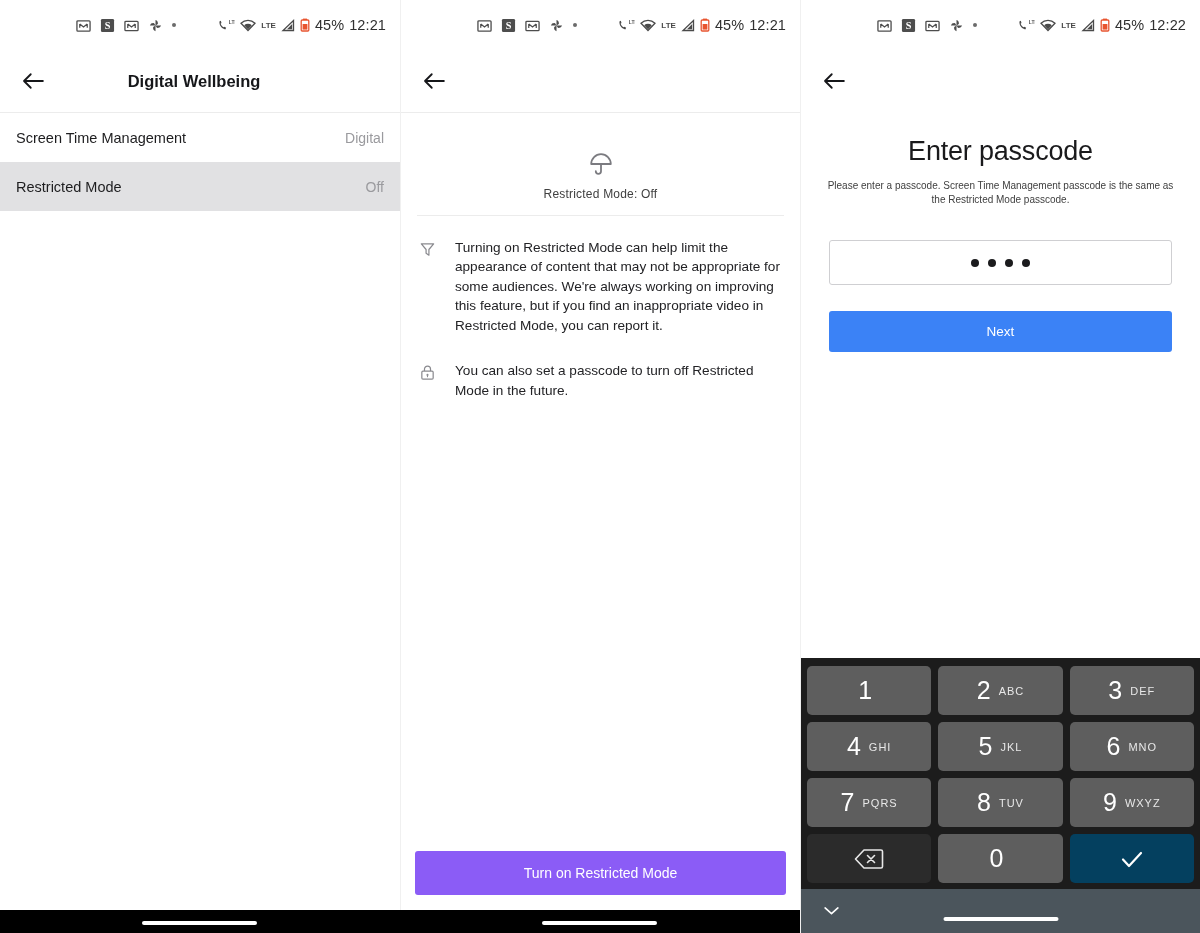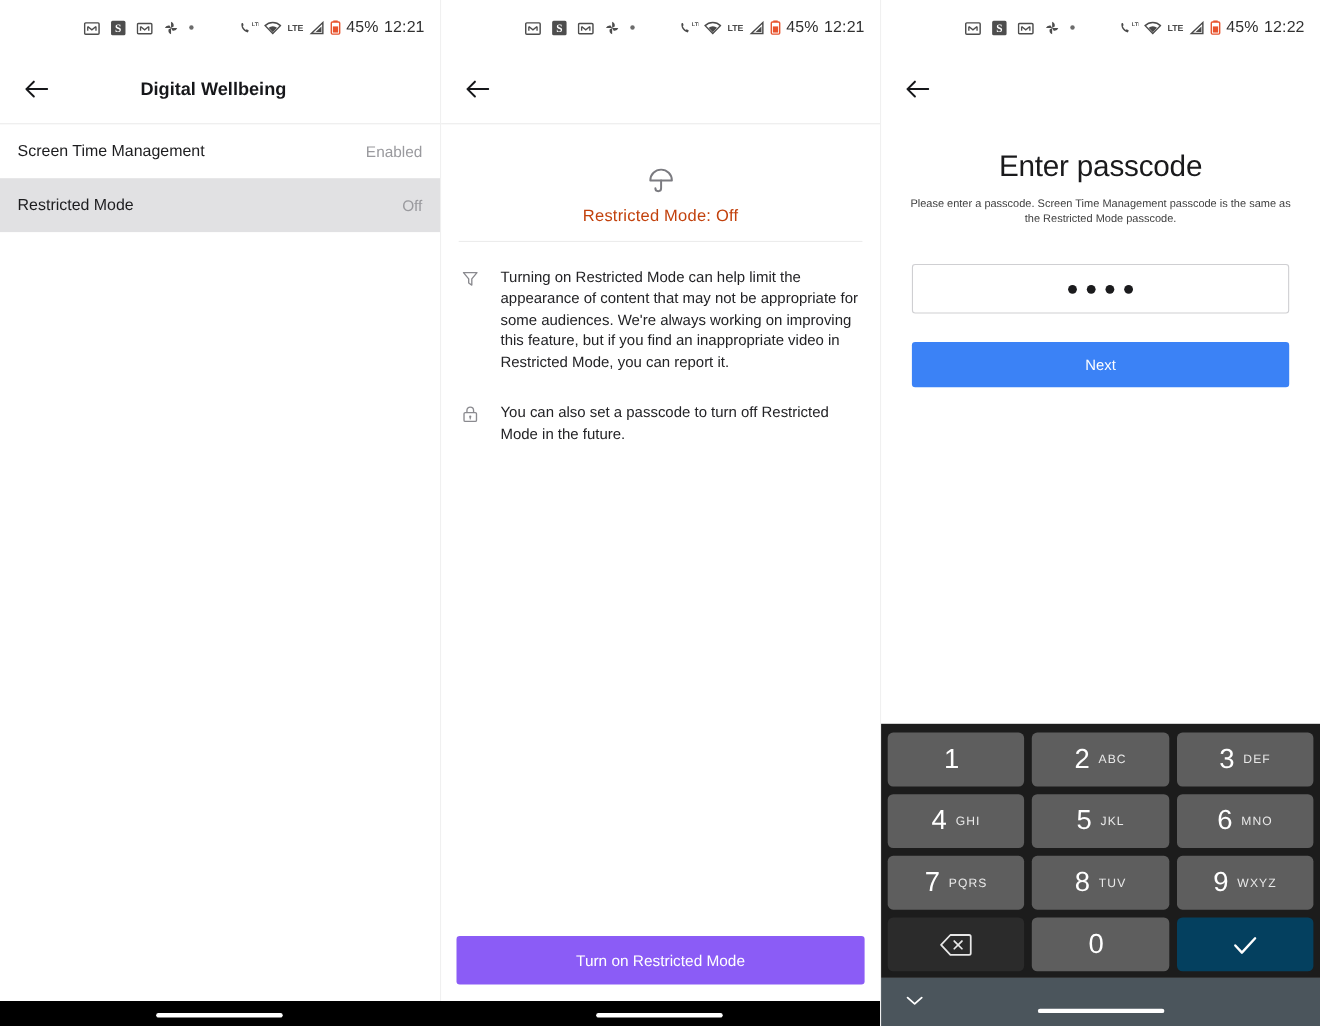--- a/index.html
+++ b/index.html
@@ -45,21 +45,21 @@
     height: 49px; display: flex; align-items: center; justify-content: space-between;
     padding: 0 16px; cursor: pointer; gap: 12px;
   }
   .row-label { font-size: 14.5px; color: #1d1d1f; }
   .row-value { font-size: 14px; color: #9a9a9e; }
   .row.selected { background: #e1e1e3; }
 
   
   .rm-hero { padding: 38px 0 14px; text-align: center; }
   .rm-umbrella { display:block; margin: 0 auto 6px; }
-  .rm-title { font-size: 15px; color: #c2410c; letter-spacing: .2px; }
+  .rm-title { font-size: 12px; color: #404040; letter-spacing: .2px; }
   .hero-divider { height: 1px; background: #ececec; margin: 0 16px; }
 
   .info-block { padding: 22px 18px 0 18px; }
   .info-item { display: flex; gap: 16px; margin-bottom: 26px; }
   .info-ico { width: 20px; flex: 0 0 20px; padding-top: 3px; }
   .info-text { font-size: 13.6px; line-height: 1.43; color: #232326; }
 
   .cta-wrap { position: absolute; left: 0; right: 0; bottom: 38px; padding: 0 14px; }
   .cta {
     display:block; width: 100%; border: none; border-radius: 3px;
@@ -194,21 +194,21 @@
         <svg width="22" height="18" viewBox="0 0 24 20">
             <path d="M9.5 2.5 2 10l7.5 7.5M2 10h21" fill="none" stroke="#16171a" stroke-width="2" stroke-linecap="round" stroke-linejoin="round"></path>
           </svg>
       </div>
       <div class="appbar-title">Digital Wellbeing</div>
     </div>
     <div class="divider"></div>
 
     <div class="row">
       <span class="row-label">Screen Time Management</span>
-      <span class="row-value">Enabled</span>
+      <span class="row-value">Digital</span>
     </div>
     <div class="row selected">
       <span class="row-label">Restricted Mode</span>
       <span class="row-value">Off</span>
     </div>
 
     <div class="navbar">
       <div class="nav-pill p1"></div>
       <div class="nav-pill p2"></div>
     </div>

